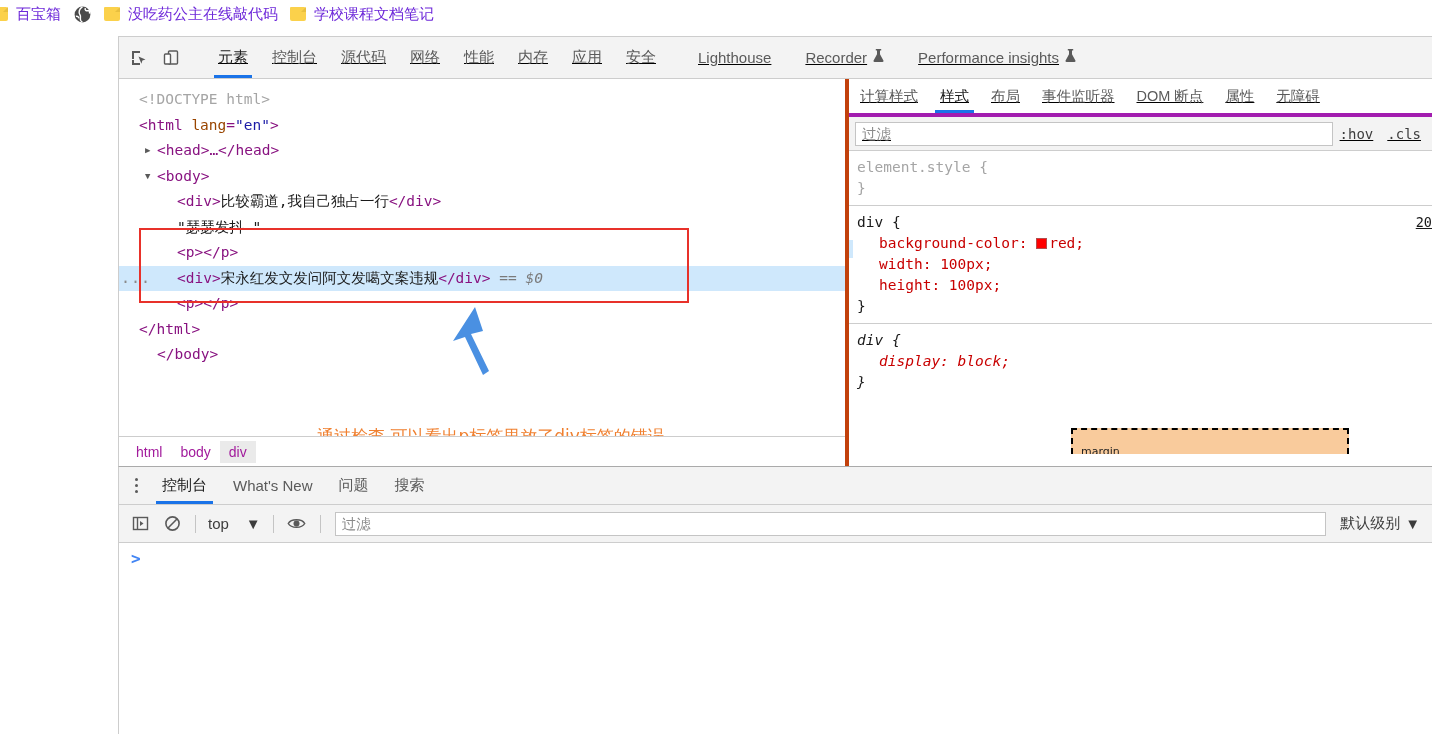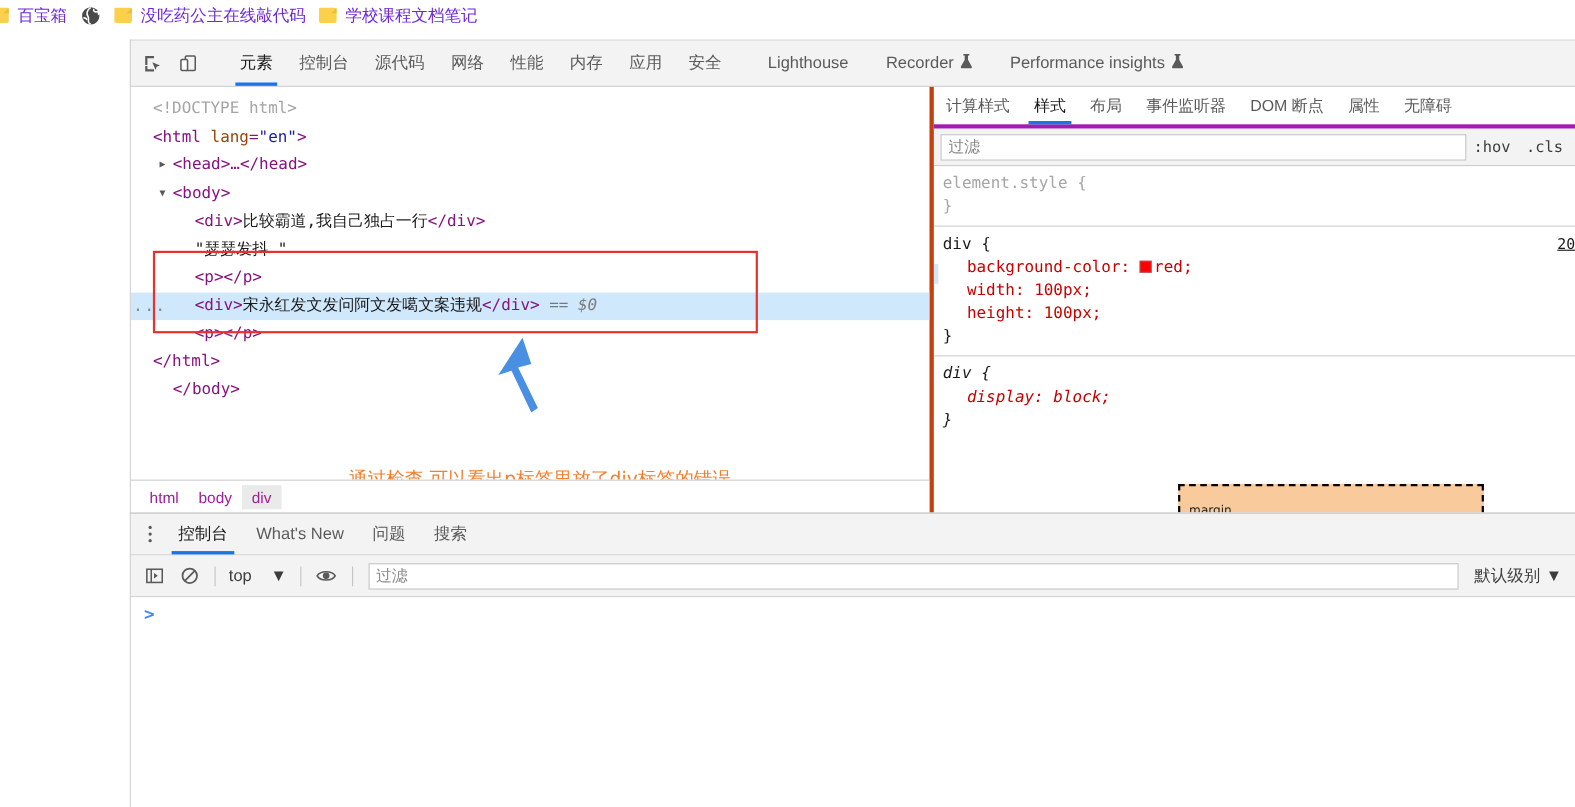--- a/index.html
+++ b/index.html
@@ -33,20 +33,21 @@
   .bm-globe { width: 19px; height: 19px; display: block; }
   .bm-first { padding-left: 0; margin-left: -8px; }
 
   
   .devtools {
     position: absolute; left: 118px; top: 36px;
     width: 1314px; height: 430px;
     background: #ffffff;
     border-left: 1px solid #cdcdcd;
     border-top: 1px solid #cdcdcd;
+    text-decoration: underline;
   }
 
   
   .dt-tabbar {
     height: 42px; display: flex; align-items: stretch;
     background: #f3f3f3; border-bottom: 1px solid #cdcdcd;
   }
   .dt-toolicons { display: flex; align-items: center; padding: 0 4px 0 6px; gap: 4px; }
   .tool-ico { width: 28px; height: 28px; display: flex; align-items: center; justify-content: center; border-radius: 3px; cursor: pointer; }
   .vdiv { width: 1px; background: #c9c9c9; margin: 9px 6px; }
@@ -169,21 +170,21 @@
     border: 1px solid rgba(128,128,128,.6); vertical-align: -1px; margin-right: 2px;
   }
   .srclink {
     position: absolute; right: 0; top: 6px; font-size: 13.5px; color: #1a1a1a;
     text-decoration: underline; cursor: pointer;
   }
   .rule-acc { position: absolute; left: 0; top: 34px; width: 4px; height: 18px; background: #cfe8fc; }
 
   
   .boxmodel {
-    position: absolute; left: 222px; bottom: 0; width: 278px; height: 26px;
+    position: absolute; left: 222px; bottom: 12px; width: 278px; height: 26px;
     background: #f9cb9c; border: 2px dashed #000; border-bottom: none;
     overflow: hidden;
   }
   .bm-text { font-family: "DejaVu Sans", sans-serif; font-size: 11px; color: #222; padding: 15px 0 0 8px; }
 
   
   .drawer {
     position: absolute; left: 118px; top: 466px; width: 1314px; height: 268px;
     background: #fff; border-left: 1px solid #cdcdcd; border-top: 1px solid #aaa;
   }

